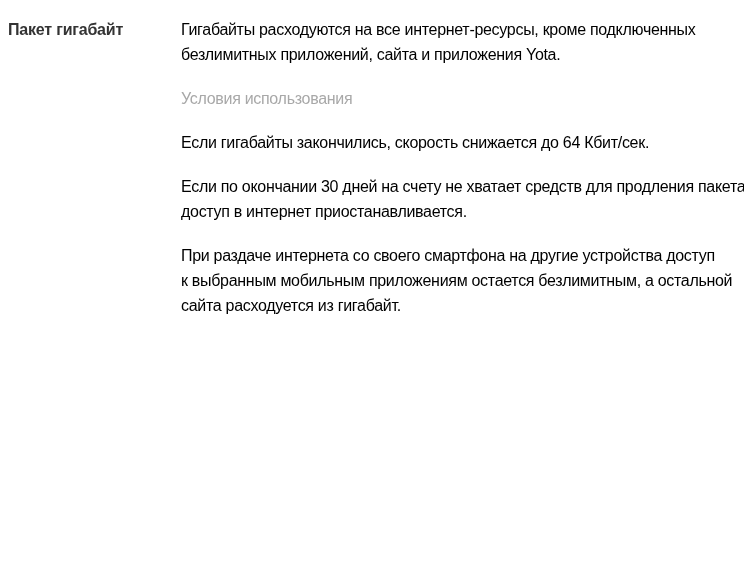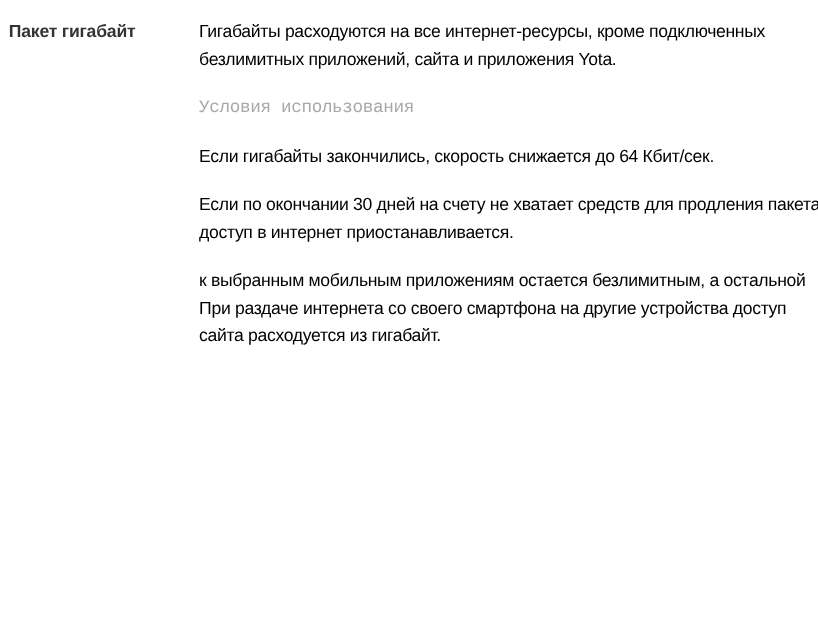--- a/index.html
+++ b/index.html
@@ -43,21 +43,20 @@
   }
   .desc-col p {
     margin: 0 0 19px 0;
     font-size: 16px;
     line-height: 25px;
     letter-spacing: -0.3px;
     color: #000000;
   }
   .desc-col p.muted {
     color: #a8a8a8;
-    font-family: Liberation Mono, monospace;
   }
   .line {
     display: block;
     white-space: nowrap;
   }
 </style>
 </head>
 <body>
 
 <div class="page">
@@ -84,20 +83,20 @@
         <span class="line">Если гигабайты закончились, скорость снижается до 64 Кбит/сек.</span>
       </p>
 
       <p>
         <span class="line">Если по окончании 30 дней на счету не хватает средств для продления пакета,</span>
         <span class="line">доступ в интернет приостанавливается.</span>
       </p>
 
 
       <p>
+        <span class="line">При раздаче интернета со своего смартфона на другие устройства доступ</span>
         <span class="line">к выбранным мобильным приложениям остается безлимитным, а остальной</span>
-        <span class="line">При раздаче интернета со своего смартфона на другие устройства доступ</span>
         <span class="line">сайта расходуется из гигабайт.</span>
       </p>
 
     </div>
   </div>
 </div>
 
 </body></html>

